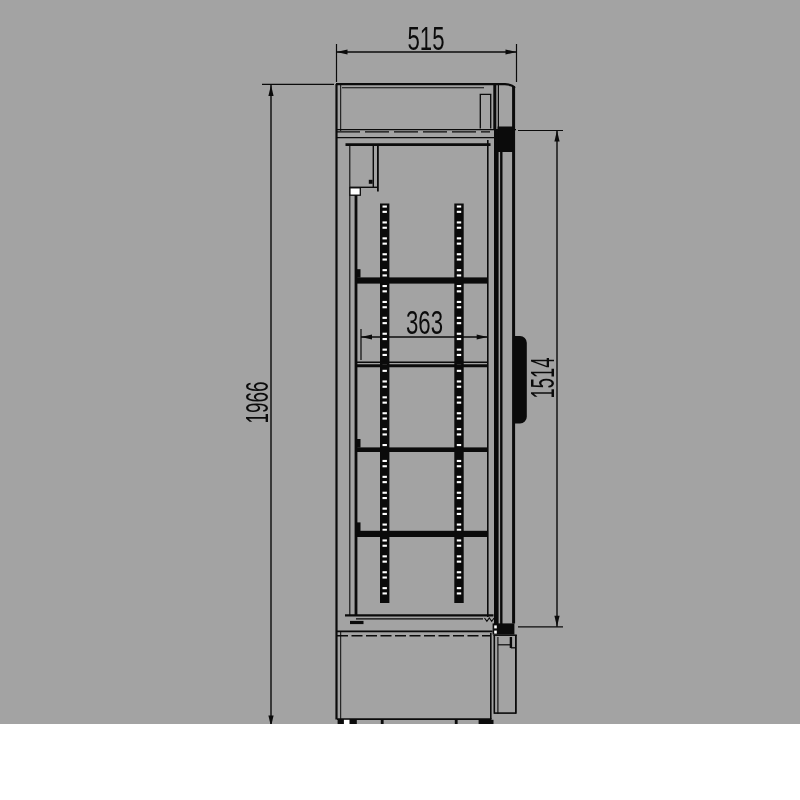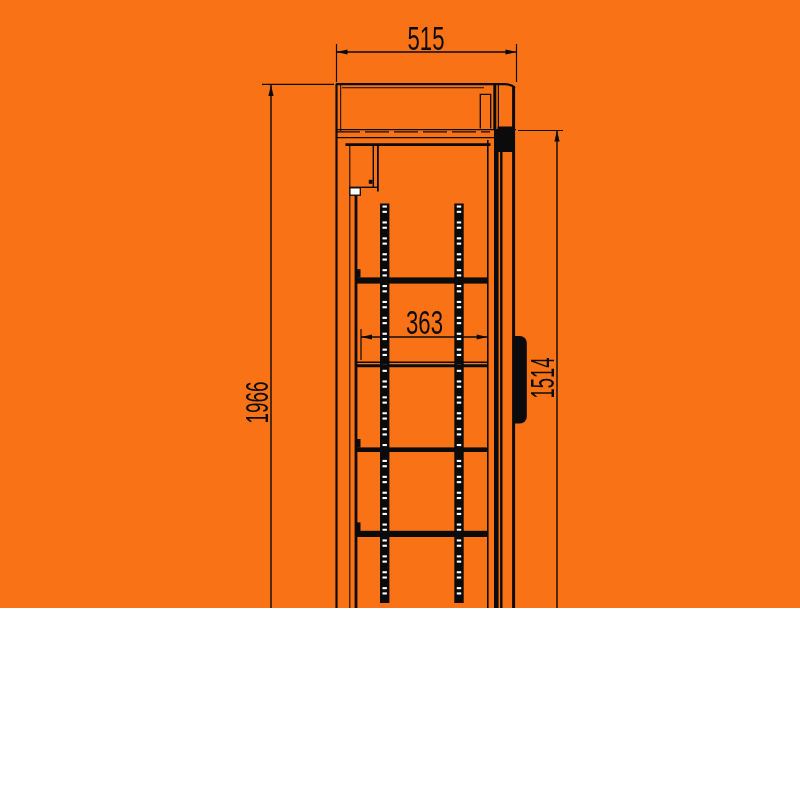--- a/index.html
+++ b/index.html
@@ -1,16 +1,16 @@
 <!DOCTYPE html>
 <html><head>
 <meta charset="utf-8">
 <style>
   html,body{margin:0;padding:0;background:#ffffff;}
-  .wrap{width:800px;height:608px;position:relative;background:#f97316;}
+  .wrap{width:800px;height:724px;position:relative;background:#a3a3a3;}
   svg{display:block;filter:blur(0.45px);}
   text{font-family:"Liberation Sans",sans-serif;fill:#0b0b0b;}
 </style>
 </head>
 <body>
 <div class="wrap">
 <svg width="800" height="800" viewBox="0 0 800 800" fill="none" stroke="none">
 <g stroke="#0b0b0b" stroke-linecap="butt">
 
 <g>

